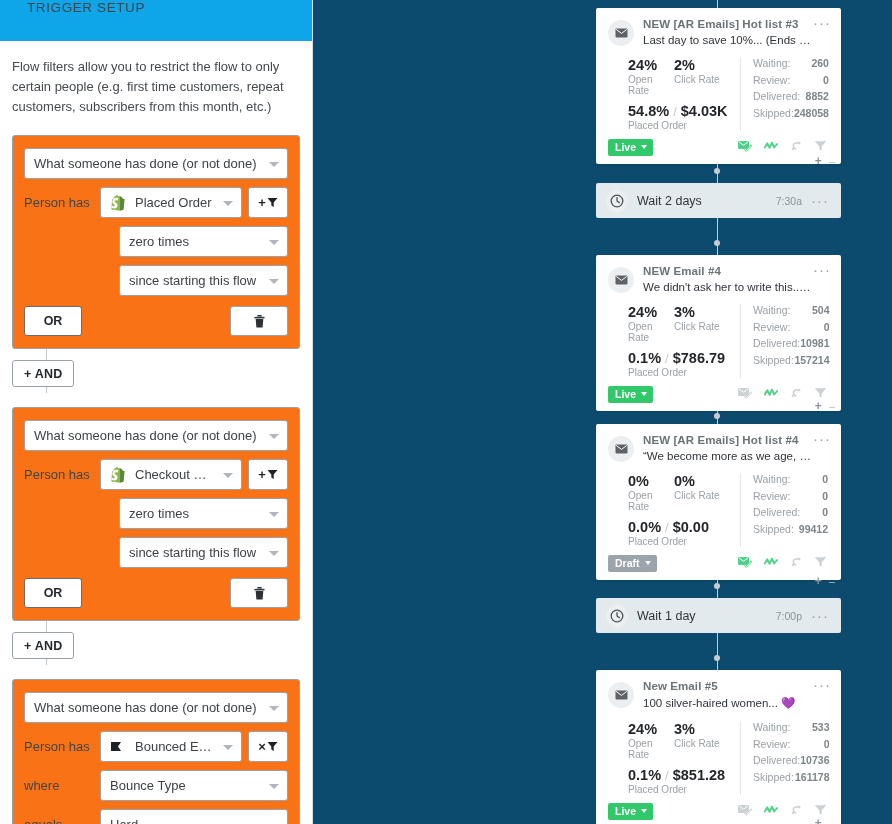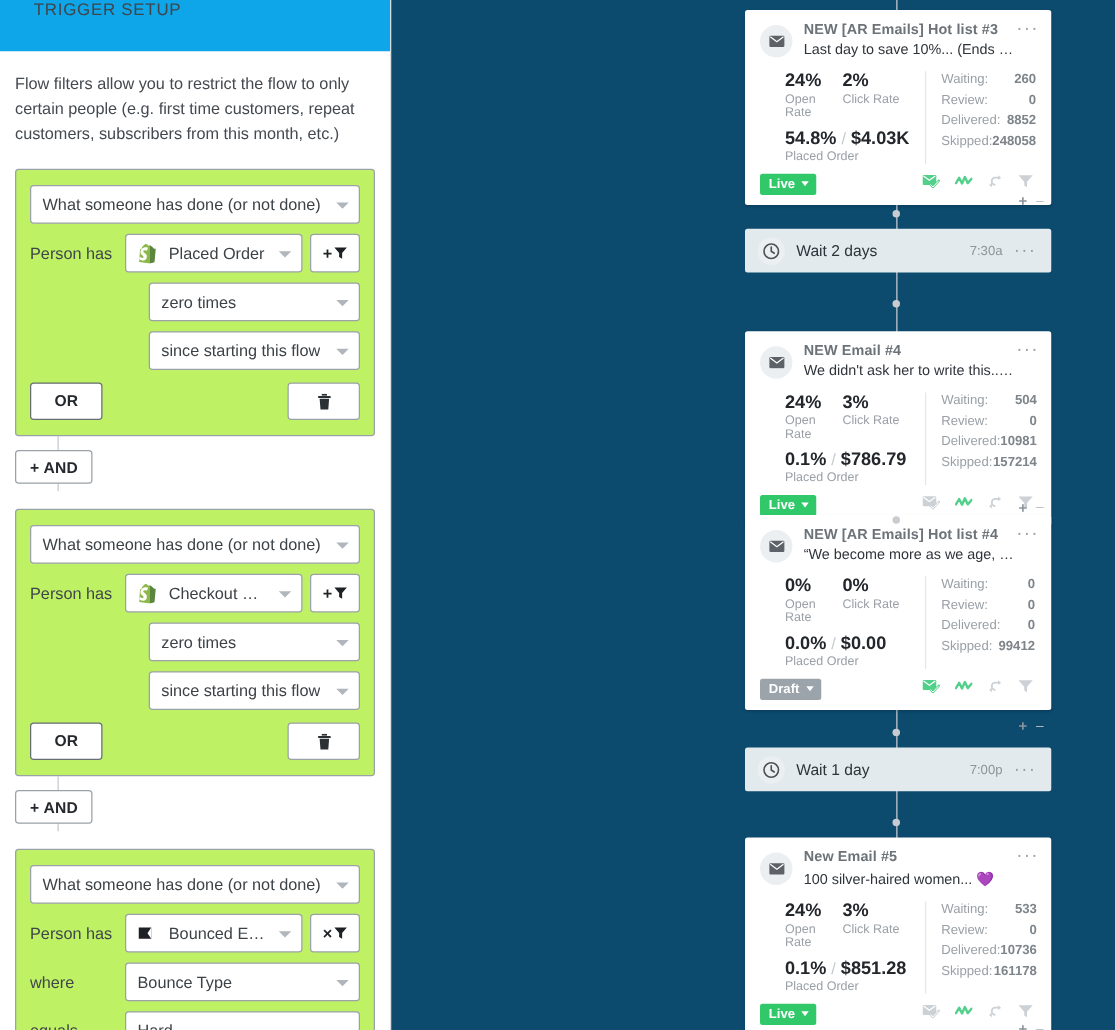--- a/index.html
+++ b/index.html
@@ -33,21 +33,21 @@
   .panel-desc {
     padding: 16px 14px 4px 12px;
     font-size: 13px; line-height: 1.55; color: #444a50;
   }
 
   
   .filter-group {
     margin: 14px 12px 0 12px;
     border: 1px solid #9aa1a8;
     border-radius: 3px;
-    background: #bef264;
+    background: #f97316;
     padding: 12px 11px 12px 11px;
   }
   .fg-row { display: flex; align-items: center; margin-bottom: 8px; }
   .fg-label {
     width: 76px; flex: 0 0 76px;
     font-size: 13px; color: #40454a;
     text-align: left; padding-right: 6px;
   }
   .fg-label.right { }
   .select {
@@ -462,21 +462,21 @@
             <span class="wait-icon">
               <svg width="14" height="14" viewBox="0 0 14 14">
                 <circle cx="7" cy="7" r="5.8" fill="none" stroke="#4c5358" stroke-width="1.3"></circle>
                 <path d="M7 3.6V7l2.4 1.6" stroke="#4c5358" stroke-width="1.3" fill="none" stroke-linecap="round"></path>
               </svg>
             </span>
             <span class="wait-label">Wait 2 days</span>
             <span class="wait-time">7:30a</span>
             <span class="wait-kebab">···</span>
           </div>
-          <div class="node email" style="top: 265px;">
+          <div class="node email" style="top: 255px;">
             <div class="email-head">
               <span class="avatar">
                 <svg width="13" height="10" viewBox="0 0 13 10">
                   <rect x="0.5" y="0.5" width="12" height="9" rx="1" fill="#5c6268"></rect>
                   <path d="M1.2 1.4l5.3 4 5.3-4" stroke="#fff" stroke-width="1" fill="none"></path>
                 </svg>
               </span>
               <div class="email-titles">
                 <div class="email-name">NEW Email #4</div>
                 <div class="email-subject">We didn't ask her to write this... (but we have to s...</div>
@@ -546,21 +546,21 @@
                 <span><svg width="13" height="12" viewBox="0 0 13 12">
                     <path d="M0.8 1.2h11.4L7.6 6.4v4.4L5.4 9.3V6.4z" fill="#ccd1d6"></path>
                   </svg></span>
               </div>
             </div>
           </div>
           <div class="node-addons" style="top: 399px;">
             <span class="plus-ico">+</span>
             <span class="dash-ico">–</span>
           </div>
-          <div class="node email" style="top: 412px;">
+          <div class="node email" style="top: 424px;">
             <div class="email-head">
               <span class="avatar">
                 <svg width="13" height="10" viewBox="0 0 13 10">
                   <rect x="0.5" y="0.5" width="12" height="9" rx="1" fill="#5c6268"></rect>
                   <path d="M1.2 1.4l5.3 4 5.3-4" stroke="#fff" stroke-width="1" fill="none"></path>
                 </svg>
               </span>
               <div class="email-titles">
                 <div class="email-name">NEW [AR Emails] Hot list #4</div>
                 <div class="email-subject">“We become more as we age, not less.” (3 Tips)</div>

